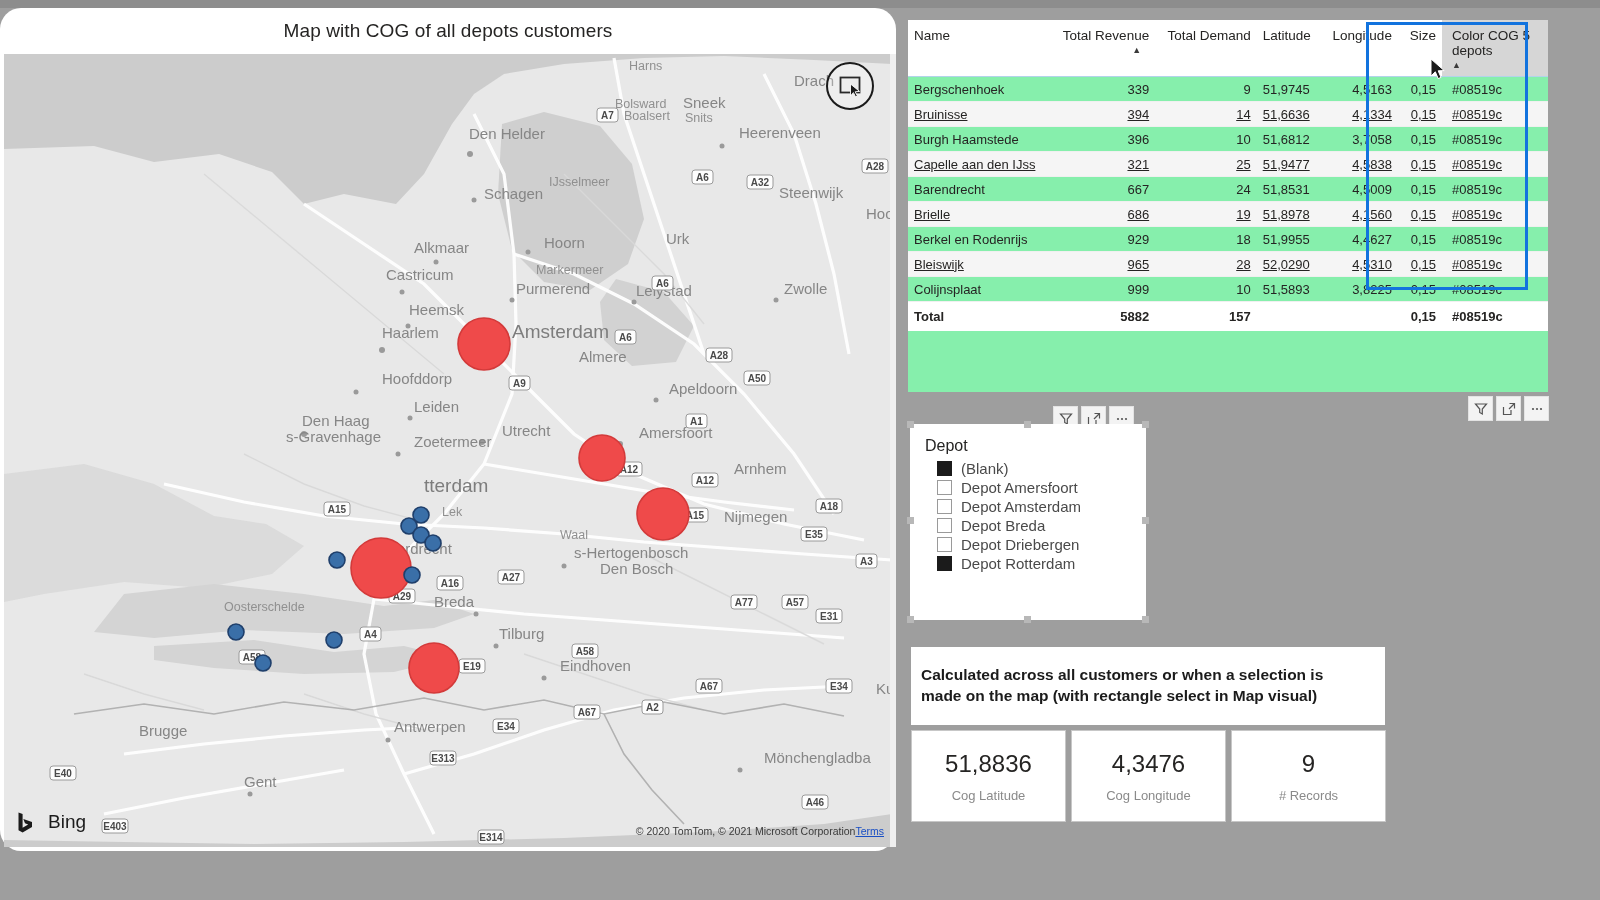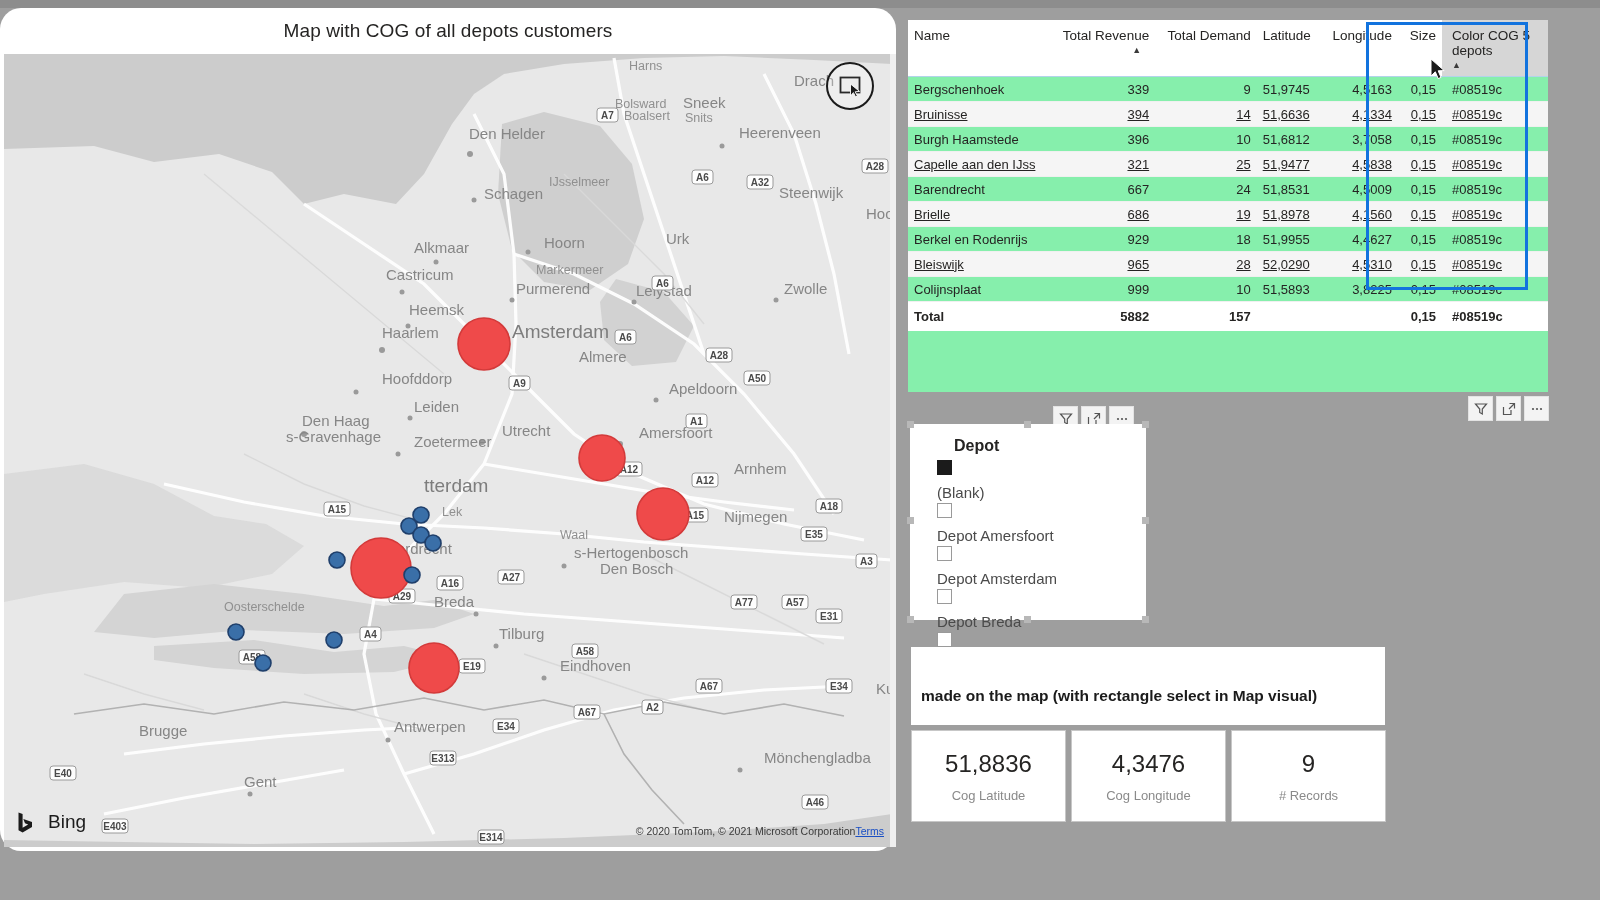--- a/index.html
+++ b/index.html
@@ -96,22 +96,22 @@
     width: 25px; height: 25px; background: #f3f3f3; border: 1px solid #e3e3e3;
     display: flex; align-items: center; justify-content: center;
   }
 
   
   .slicer {
     position: absolute; left: 910px; top: 424px; width: 236px; height: 196px;
     background: #ffffff; border: 1px solid #ffffff;
   }
   .slicer-inner { padding: 12px 14px; }
-  .slicer-title { font-size: 16px; font-weight: bold; color: #252423; margin-bottom: 5px; margin-left: 29px; }
-  .slicer-row { display: flex; gap: 9px; margin: 2px 12px; flex-direction: column; }
+  .slicer-title { font-size: 16px; font-weight: normal; color: #252423; margin-bottom: 5px; }
+  .slicer-row { display: flex; align-items: center; gap: 9px; margin: 2px 12px; }
   .chk { width: 15px; height: 15px; border: 1px solid #9a9a9a; background: #ffffff; flex: none; }
   .chk.on { background: #1b1b1b; border-color: #1b1b1b; }
   .slicer-label { font-size: 15px; color: #4a4a4a; }
   .handle { position: absolute; width: 7px; height: 7px; background: #b8b8b8; }
 
   
   .text-card {
     position: absolute; left: 911px; top: 647px; width: 474px; height: 78px;
     background: #ffffff; display: flex; align-items: center; padding: 0 10px;
   }
@@ -688,21 +688,21 @@
           <div class="slicer-row">
             <span class="chk on"></span>
             <span class="slicer-label">Depot Rotterdam</span>
           </div>
         </div>
     </div>
   </div>
 
   <div class="text-card">
     <p>
-      <br>
+      <span>Calculated across all customers or when a selection is</span><br>
       <span>made on the map (with rectangle select in Map visual)</span>
     </p>
   </div>
 
   <div class="kpi-row" id="kpi-row">
       <div class="kpi">
         <div class="kpi-value">51,8836</div>
         <div class="kpi-label">Cog Latitude</div>
       </div>
       <div class="kpi">

